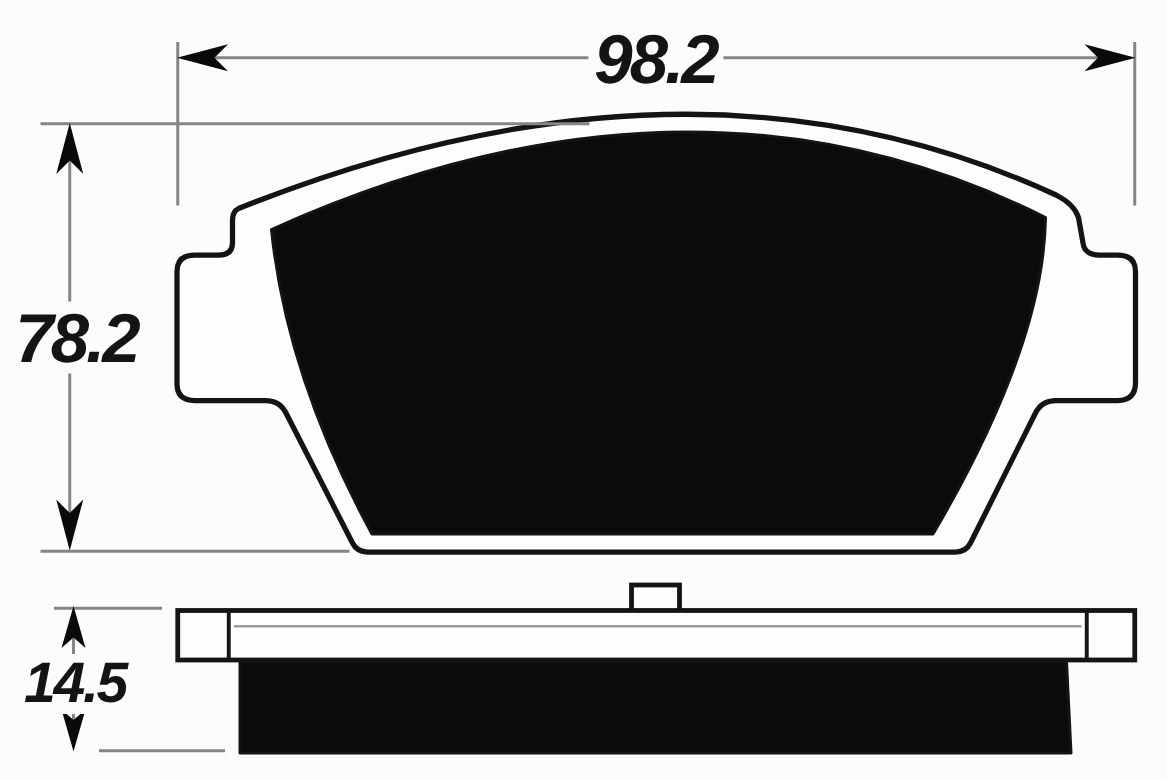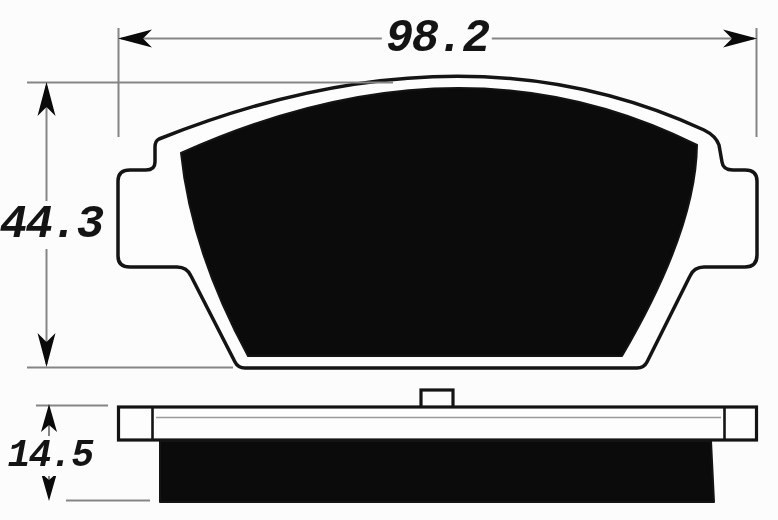--- a/index.html
+++ b/index.html
@@ -8,21 +8,21 @@
     --friction-fill:#0b0b0b;
     --dimension-line:#858585;
     --label-text:#141414;
   }
   html,body{margin:0;padding:0;}
   body{
     width:778px;height:520px;overflow:hidden;
     background:var(--background,#fcfcfc);
     font-family:"Liberation Sans", sans-serif;
   }
-  .canvas{position:relative;width:778px;height:520px;background:var(--background,#fcfcfc);font-family:Liberation Mono, monospace;}
+  .canvas{position:relative;width:778px;height:520px;background:var(--background,#fcfcfc);}
   .canvas svg{position:absolute;left:0;top:0;display:block;}
 
   
   .plate-outline{fill:#fdfdfd;stroke:var(--outline,#141414);stroke-width:3.5;stroke-linejoin:round;}
   .friction{fill:var(--friction-fill,#0b0b0b);stroke:var(--outline,#141414);stroke-width:2;stroke-linejoin:round;}
   .side-plate{fill:#fdfdfd;stroke:var(--outline,#141414);stroke-width:3.2;stroke-linejoin:miter;}
   .side-divider{stroke:var(--outline,#141414);stroke-width:2.6;}
   .shim-line{stroke:#9a9a9a;stroke-width:1.6;}
   .dim{stroke:var(--dimension-line,#858585);stroke-width:2;fill:none;}
   .arrow{fill:#0a0a0a;stroke:none;}
@@ -106,16 +106,16 @@
       <line class="dim" x1="36" y1="405.5" x2="108" y2="405.5"></line>
       <line class="dim" x1="66" y1="500.5" x2="150" y2="500.5"></line>
       <line class="dim" x1="49" y1="407" x2="49" y2="498"></line>
       <polygon class="arrow" points="49,404 41,432 49,425 57,432"></polygon>
       <polygon class="arrow" points="49,501 41,473 49,480 57,473"></polygon>
     </g>
   </svg>
 
   <div class="dim-label big" style="left:437px;top:39px;">98.2</div>
 
-  <div class="dim-label big" style="left:51px;top:225px;">44.3</div>
+  <div class="dim-label big" style="left:51px;top:225px;">78.2</div>
 
   <div class="dim-label small" style="left:50px;top:456px;">14.5</div>
 </div>
 
 </body></html>

